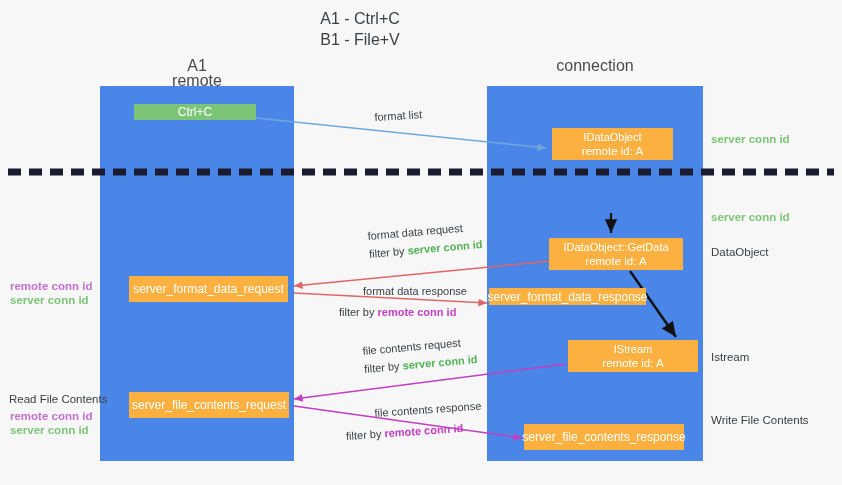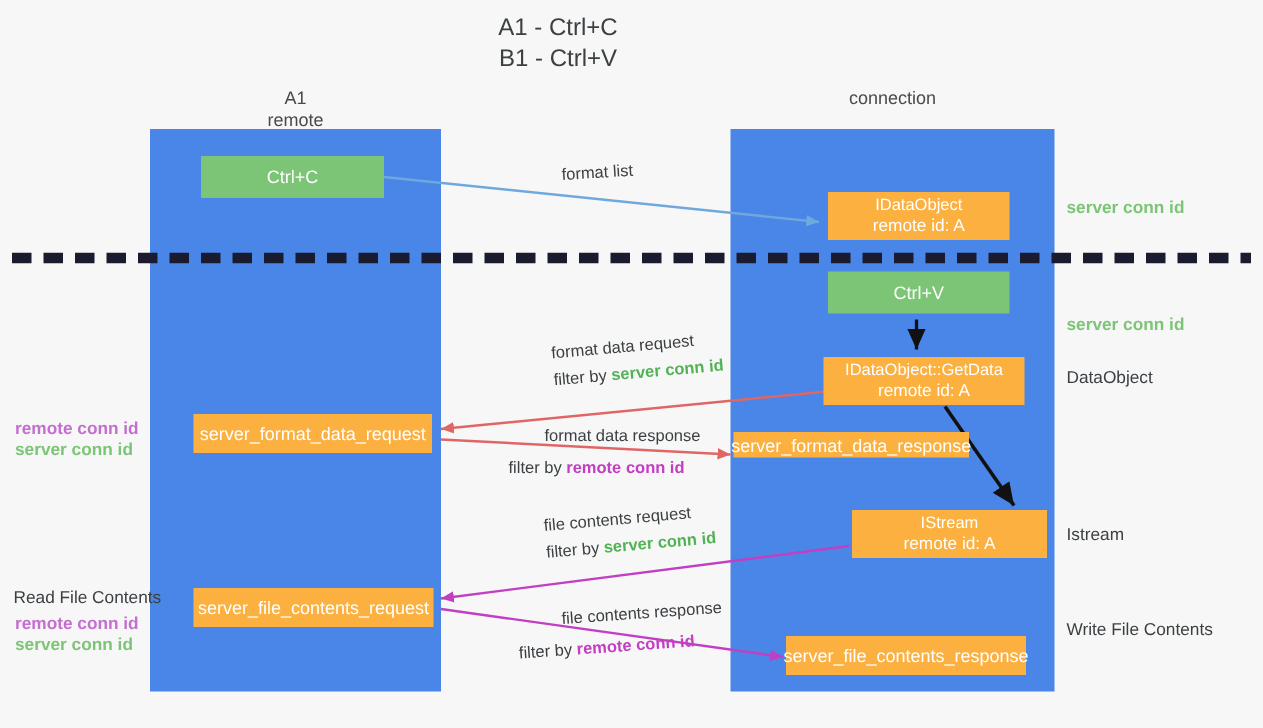--- a/index.html
+++ b/index.html
@@ -12,25 +12,25 @@
     color:#3c4043;
   }
   #canvas{position:absolute;left:0;top:0;width:842px;height:485px;}
 
   
   #svg-layer{position:absolute;left:0;top:0;width:842px;height:485px;}
 
   
   .abs{position:absolute;}
   .title{
-    width:712px;text-align:center;left:16px;top:8px;
+    width:712px;text-align:center;left:4px;top:8px;
     font-size:16px;line-height:21px;color:#3c4043;
   }
   .lane-head{
-    text-align:center;font-size:12px;line-height:15px;color:#4a4a4a;
+    text-align:center;font-size:16px;line-height:15px;color:#4a4a4a;
   }
   .box{
     position:absolute;display:flex;flex-direction:column;
     align-items:center;justify-content:center;
     color:#ffffff;text-align:center;box-sizing:border-box;
   }
   .box.green{background:#7cc576;}
   .box.orange{background:#fbb040;}
   .box .l1{font-size:11px;line-height:14px;}
   .box .l2{font-size:11.5px;line-height:14px;}
@@ -85,43 +85,40 @@
 
     <line x1="630" y1="271" x2="676" y2="337" stroke="#111111" stroke-width="2.4" marker-end="url(#ah-black)"></line>
 
     <line x1="566" y1="364" x2="294" y2="399" stroke="#c23ec2" stroke-width="1.6" marker-end="url(#ah-mag)"></line>
 
     <line x1="294" y1="406" x2="522" y2="438" stroke="#c23ec2" stroke-width="1.6" marker-end="url(#ah-mag)"></line>
   </svg>
 
   <div class="abs title">
     <div>A1 - Ctrl+C</div>
-    <div>B1 - Ctrl+V</div>
+    <div>B1 - File+V</div>
   </div>
 
   <div class="abs lane-head" style="left:100px;top:58px;width:194px;">
     <div>A1</div>
     <div>remote</div>
   </div>
   <div class="abs lane-head" style="left:487px;top:58px;width:216px;">
     <div>connection</div>
   </div>
 
-  <div class="box green single" style="left:134px;top:104px;width:122px;height:28px;">
+  <div class="box green single" style="left:134px;top:104px;width:122px;height:16px;">
     <span class="l1">Ctrl+C</span>
   </div>
 
   <div class="box orange" style="left:552px;top:128px;width:121px;height:32px;">
     <span class="l1">IDataObject</span>
     <span class="l2">remote id: A</span>
   </div>
 
-  <div class="box green single" style="left:552px;top:181px;width:121px;height:28px;">
-    <span class="l1">Ctrl+V</span>
-  </div>
 
   <div class="box orange" style="left:549px;top:238px;width:134px;height:32px;">
     <span class="l1">IDataObject::GetData</span>
     <span class="l2">remote id: A</span>
   </div>
 
   <div class="box orange single" style="left:129px;top:276px;width:159px;height:26px;">
     <span class="l1">server_format_data_request</span>
   </div>
 

